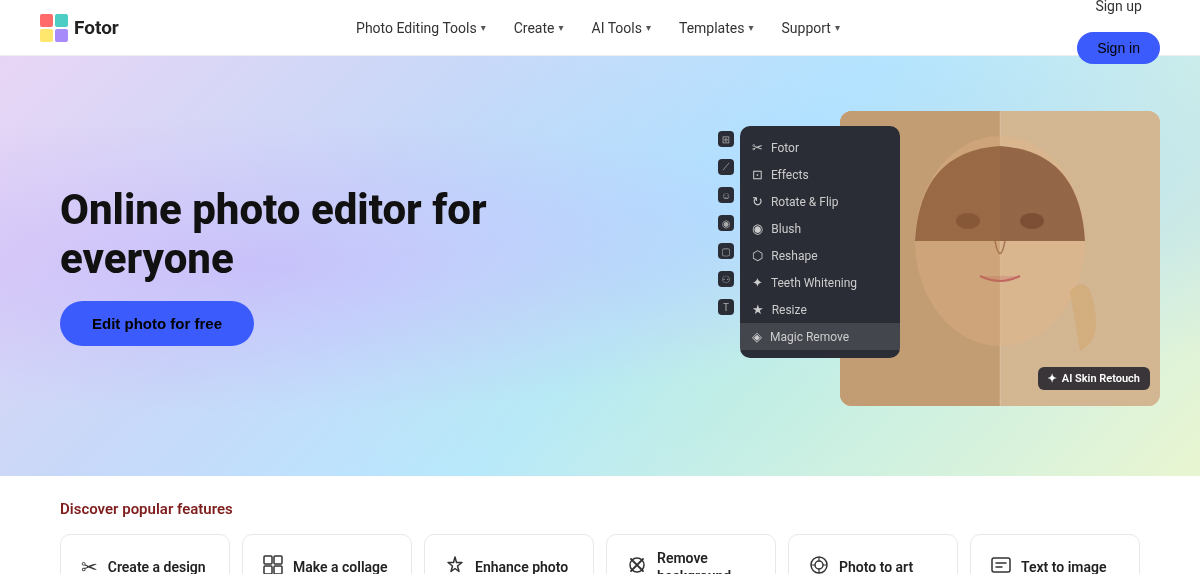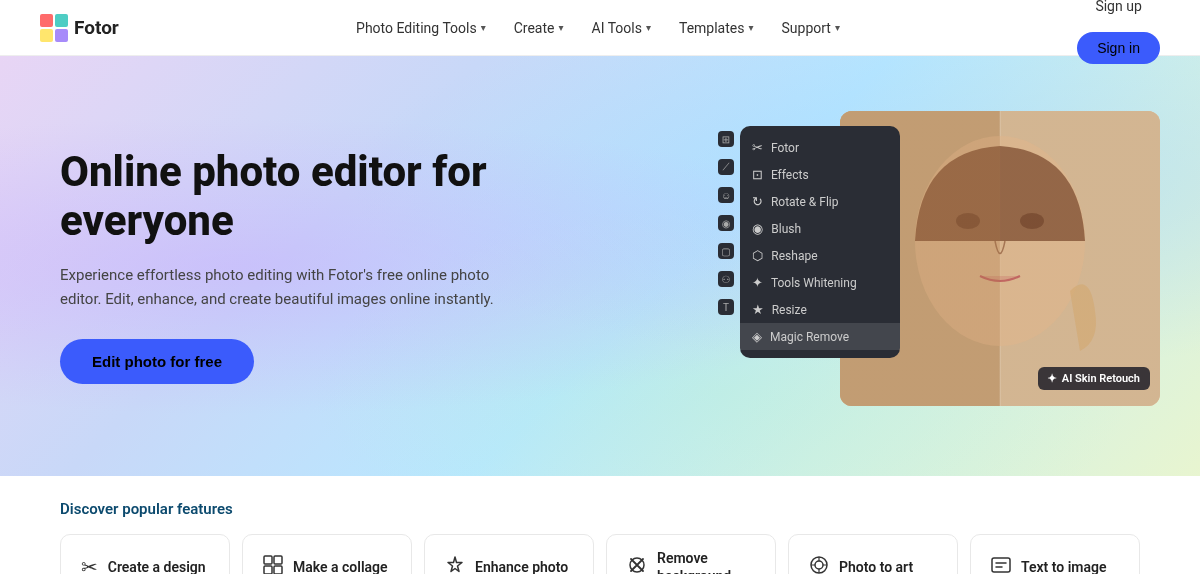--- a/index.html
+++ b/index.html
@@ -85,21 +85,21 @@
     .panel-row.active { background: rgba(255,255,255,0.12); }
     .panel-icon { font-size: 13px; }
     .panel-dots {
       display: flex; flex-direction: column; gap: 12px;
       position: absolute; left: -22px; top: 20px;
     }
     .panel-dot { width: 16px; height: 16px; border-radius: 4px; background: #2a2d35; display: flex; align-items: center; justify-content: center; }
 
     
     .features-section { background: #fff; padding: 24px 60px 32px; }
-    .features-title { font-size: 15px; font-weight: 600; color: #0c4a6e; margin-bottom: 16px; }
+    .features-title { font-size: 15px; font-weight: 600; color: #7f1d1d; margin-bottom: 16px; }
     .features-grid { display: flex; gap: 12px; flex-wrap: wrap; }
     .feature-card {
       display: flex; align-items: center; gap: 10px;
       padding: 14px 20px; border: 1.5px solid #e8e8e8;
       border-radius: 10px; cursor: pointer; background: #fff;
       min-width: 148px; flex: 1;
       transition: box-shadow 0.15s;
     }
     .feature-icon { font-size: 20px; color: #333; flex-shrink: 0; }
     .feature-label { font-size: 14px; font-weight: 600; color: #222; line-height: 1.3; }
@@ -148,21 +148,20 @@
     <div class="btn-signup">Sign up</div>
     <button class="btn-signin">Sign in</button>
   </div>
 </nav>
 
 <section class="hero">
   <div class="hero-bg-blur"></div>
 
   <div class="hero-content">
     <h1 class="hero-title">Online photo editor for everyone</h1>
-    <p class="hero-desc">Experience effortless photo editing with Fotor's free online photo editor. Edit, enhance, and create beautiful images online instantly.</p>
     <button class="btn-hero">Edit photo for free</button>
   </div>
 
   <div class="editor-preview">
 
     <div class="panel-dots">
       <div class="panel-dot" style="color:#aaa;font-size:10px;">⊞</div>
       <div class="panel-dot" style="color:#aaa;font-size:10px;">⟋</div>
       <div class="panel-dot" style="color:#aaa;font-size:10px;">☺</div>
       <div class="panel-dot" style="color:#aaa;font-size:10px;">◉</div>
@@ -187,21 +186,21 @@
       <div class="panel-row">
         <span class="panel-icon">◉</span>
         <span>Blush</span>
       </div>
       <div class="panel-row">
         <span class="panel-icon">⬡</span>
         <span>Reshape</span>
       </div>
       <div class="panel-row">
         <span class="panel-icon">✦</span>
-        <span>Tools Whitening</span>
+        <span>Teeth Whitening</span>
       </div>
       <div class="panel-row">
         <span class="panel-icon">★</span>
         <span>Resize</span>
       </div>
       <div class="panel-row active">
         <span class="panel-icon">◈</span>
         <span>Magic Remove</span>
       </div>
     </div>

